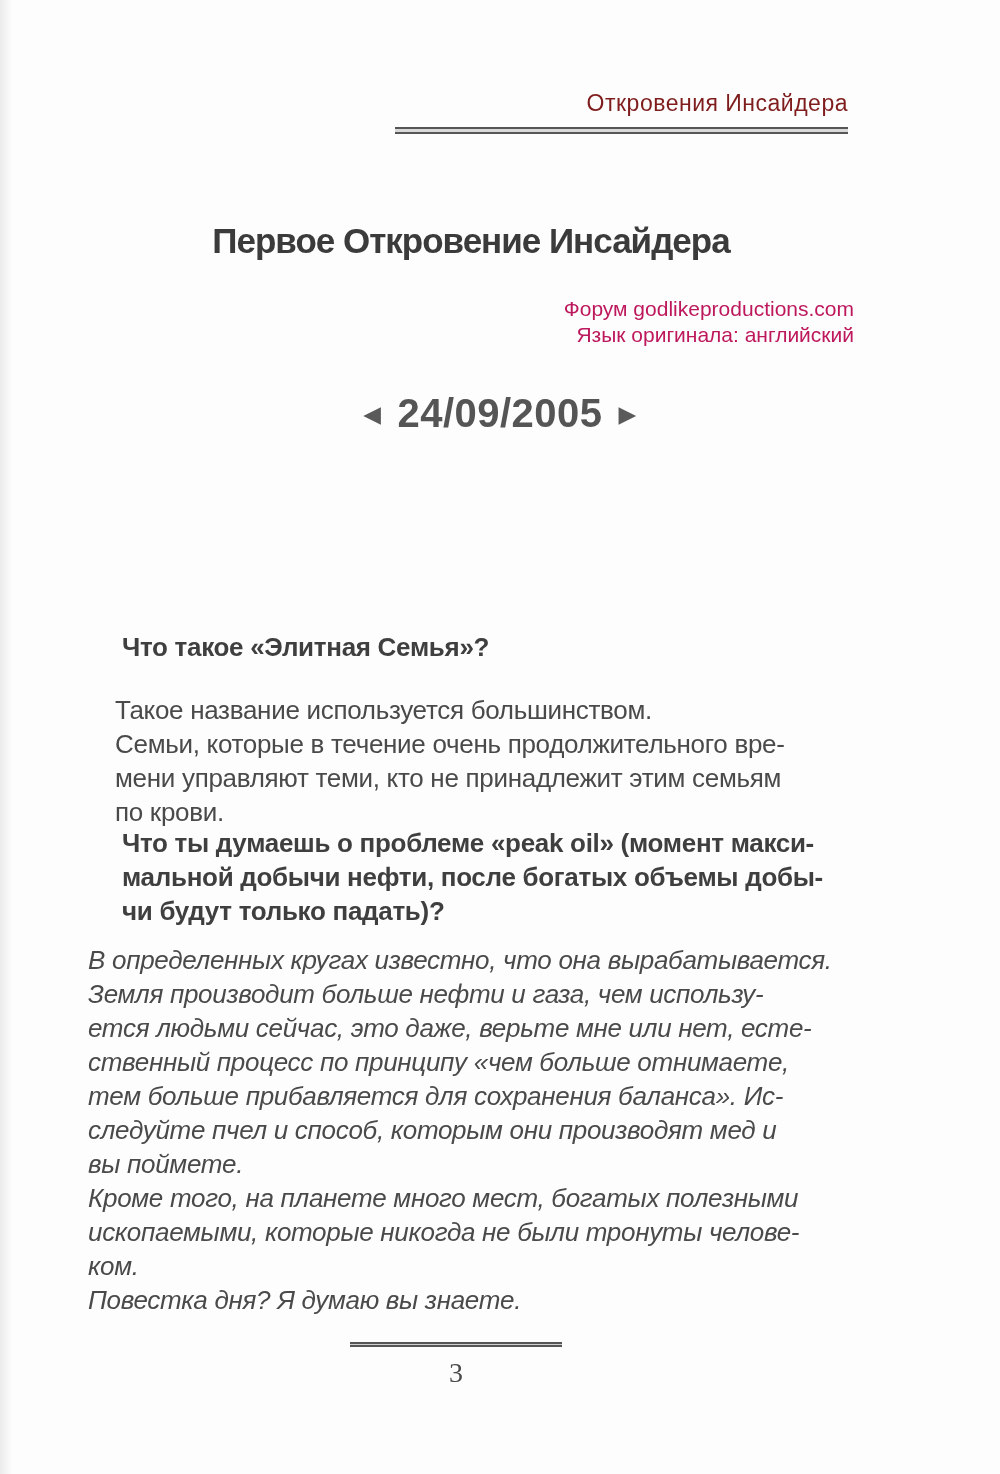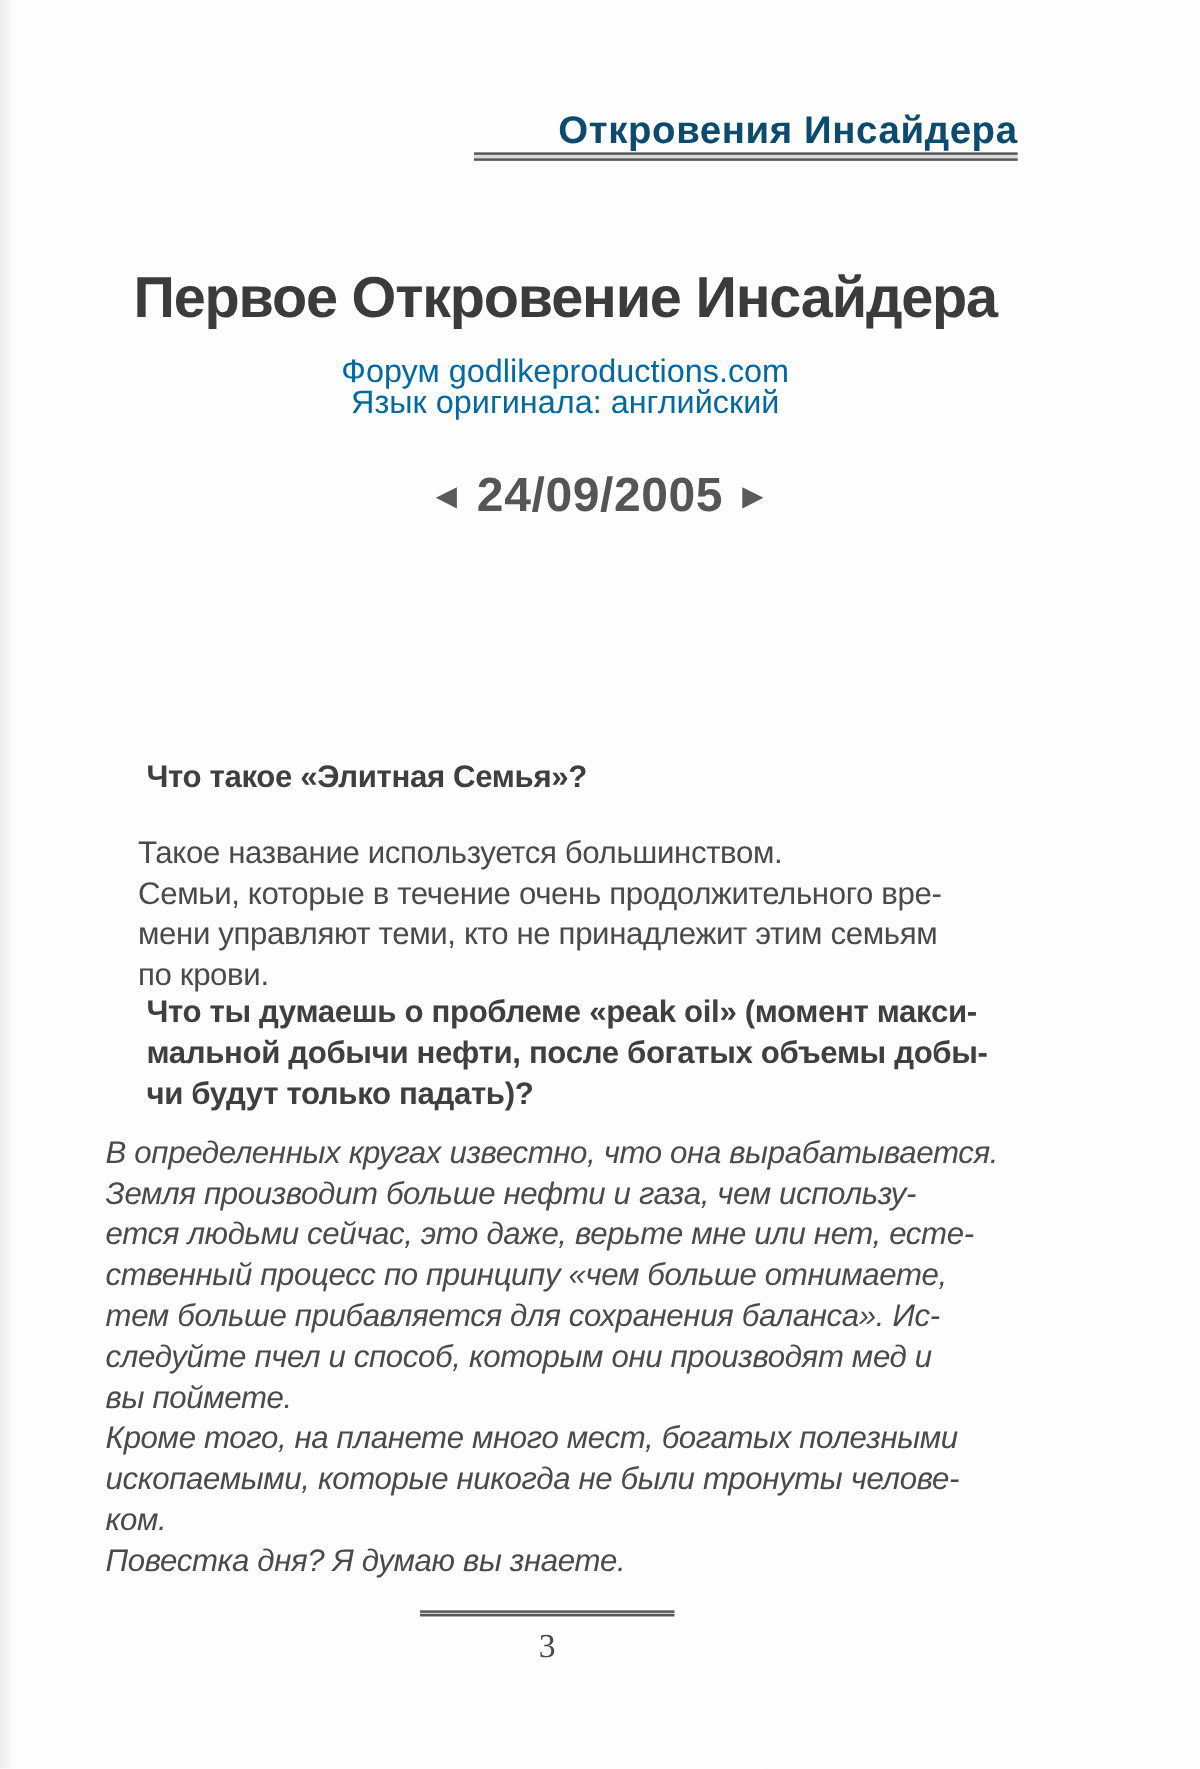--- a/index.html
+++ b/index.html
@@ -25,24 +25,24 @@
     background: linear-gradient(90deg, #dcdcdc, #fdfdfd);
     opacity: 0.55;
     pointer-events: none;
   }
 
   
   .running-header {
     position: absolute;
     top: 90px;
     right: 152px;
-    font-size: 32px;
-    font-weight: bold;
+    font-size: 23px;
+    font-weight: normal;
     letter-spacing: 0.5px;
-    color: #0c4a6e;
+    color: #7f1d1d;
     white-space: nowrap;
   }
   .header-rule {
     position: absolute;
     top: 127px;
     left: 395px;
     width: 453px;
     height: 3px;
     background: #d9d9d9;
     border-top: 2px solid #565656;
@@ -57,36 +57,36 @@
     top: 0;
     height: 100%;
   }
 
   .article-title {
     position: absolute;
     top: 221px;
     left: 0;
     width: 100%;
     text-align: center;
-    font-size: 48px;
+    font-size: 35px;
     font-weight: bold;
     letter-spacing: -1px;
     color: #3b3b3b;
     white-space: nowrap;
   }
 
   .subtitle {
     position: absolute;
     top: 296px;
     left: 0;
     width: 100%;
-    text-align: center;
-    font-size: 27px;
+    text-align: right;
+    font-size: 21px;
     line-height: 26px;
-    color: #0369a1;
+    color: #be185d;
   }
 
   .date-nav {
     position: absolute;
     top: 391px;
     left: 0;
     width: 1000px;
     text-align: center;
     font-size: 40px;
     font-weight: bold;

